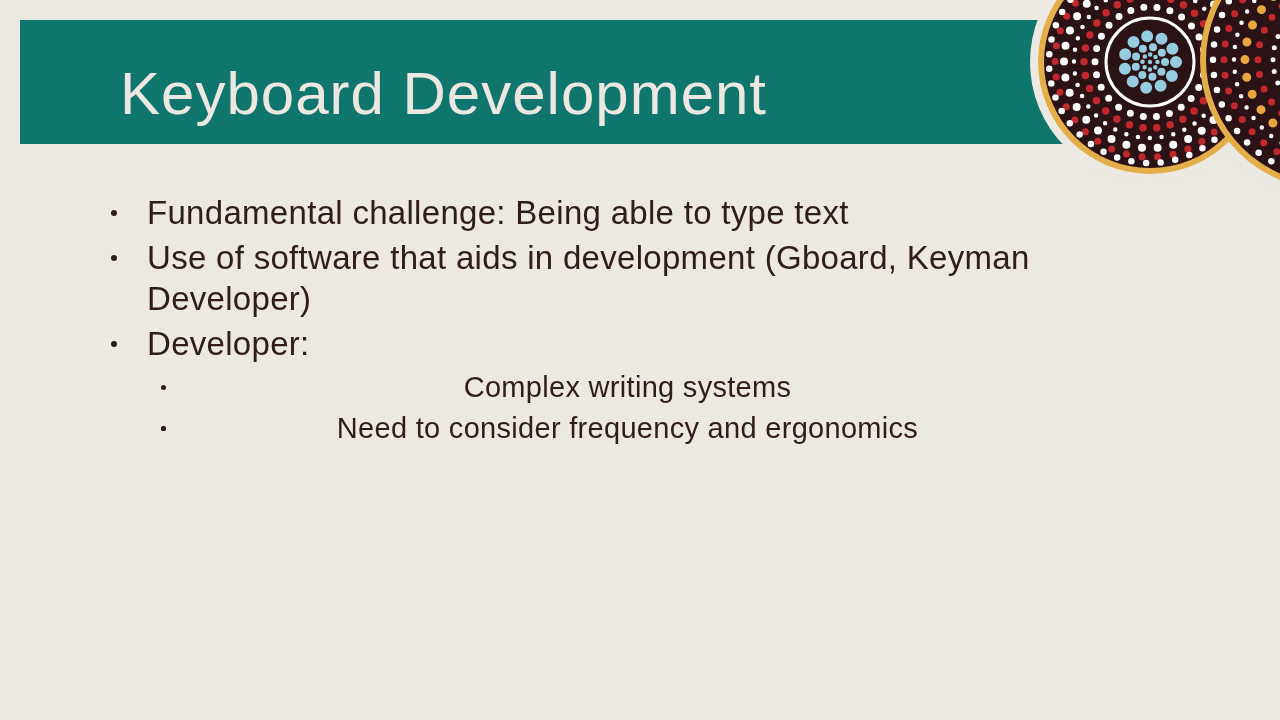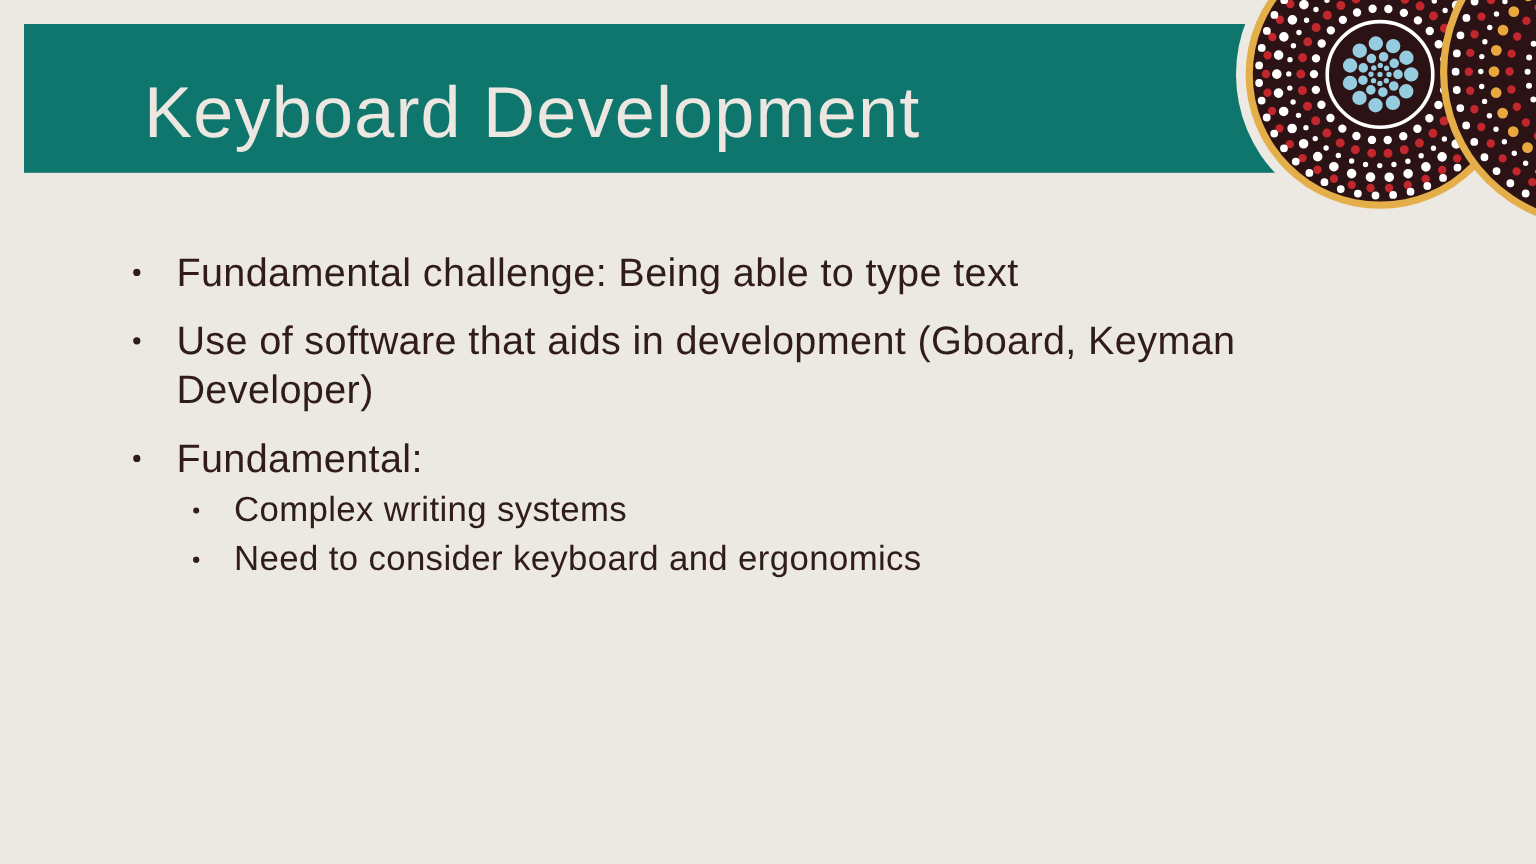--- a/index.html
+++ b/index.html
@@ -31,47 +31,48 @@
   }
 
   .deco {
     position: absolute;
     left: 1010px; top: 0;
     width: 270px; height: 235px;
   }
 
   .content {
     position: absolute;
-    left: 0; top: 206px;
+    left: 0; top: 192px;
     width: 1060px;
     color: #301C1B;
   }
   ul.main-list, ul.sub-list { list-style: none; margin: 0; padding: 0; }
   ul.main-list > li {
     position: relative;
     padding-left: 147px;
     font-size: 33px;
     line-height: 41px;
     letter-spacing: 0.3px;
   }
-  ul.main-list > li + li { margin-top: 16px; }
+  ul.main-list > li + li { margin-top: 4px; }
   .bullet-dot {
     position: absolute;
     left: 111px; top: 18px;
     width: 6px; height: 6px;
     border-radius: 50%;
     background: #301C1B;
   }
   ul.sub-list { margin-top: 3px; }
   ul.sub-list > li {
     position: relative;
     padding-left: 48px;
     font-size: 29px;
     line-height: 41px;
     letter-spacing: 0.3px;
+    text-align: center;
   }
   .sub-dot {
     position: absolute;
     left: 14px; top: 18px;
     width: 5px; height: 5px;
     border-radius: 50%;
     background: #301C1B;
   }
 </style>
 </head>
@@ -134,31 +135,31 @@
       <li>
         <span class="bullet-dot"></span>
         <span>Fundamental challenge: Being able to type text</span>
       </li>
       <li>
         <span class="bullet-dot"></span>
         <span>Use of software that aids in development (Gboard, Keyman Developer)</span>
       </li>
       <li>
         <span class="bullet-dot"></span>
-        <span>Fundamental:</span>
+        <span>Developer:</span>
         <ul class="sub-list">
           <li>
             <span class="sub-dot"></span>
             <span>Complex writing systems</span>
           </li>
           <li>
             <span class="sub-dot"></span>
           </li>
           <li>
             <span class="sub-dot"></span>
-            <span>Need to consider keyboard and ergonomics</span>
+            <span>Need to consider frequency and ergonomics</span>
           </li>
         </ul>
       </li>
     </ul>
   </div>
 
 </div>
 
 </body></html>

